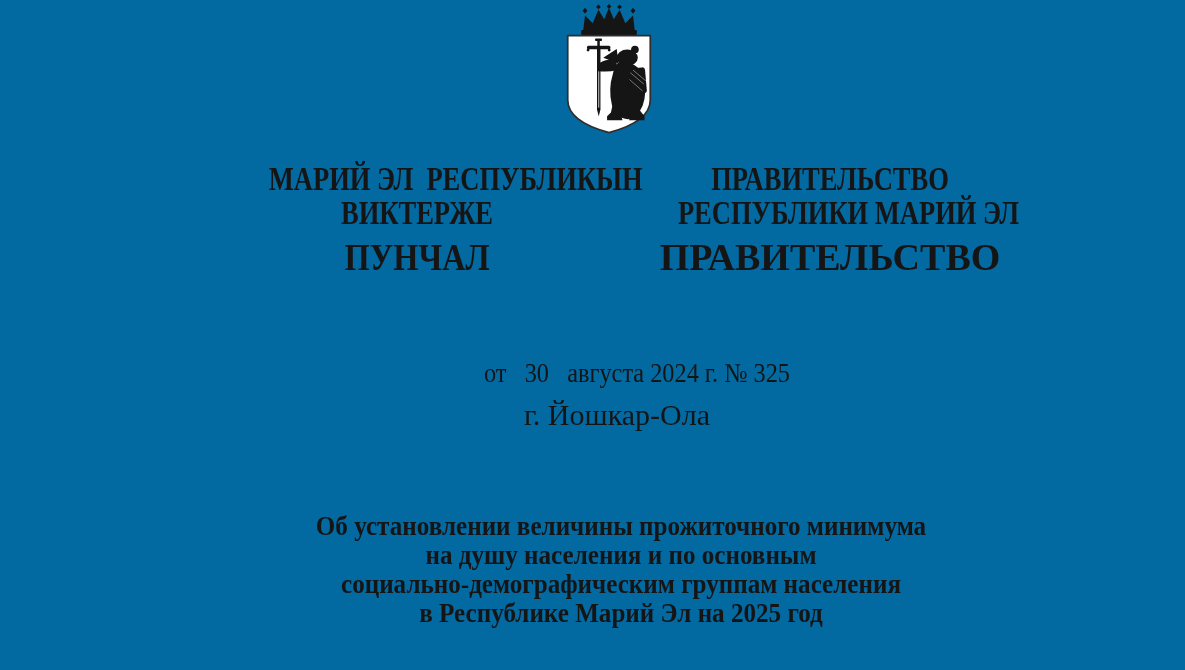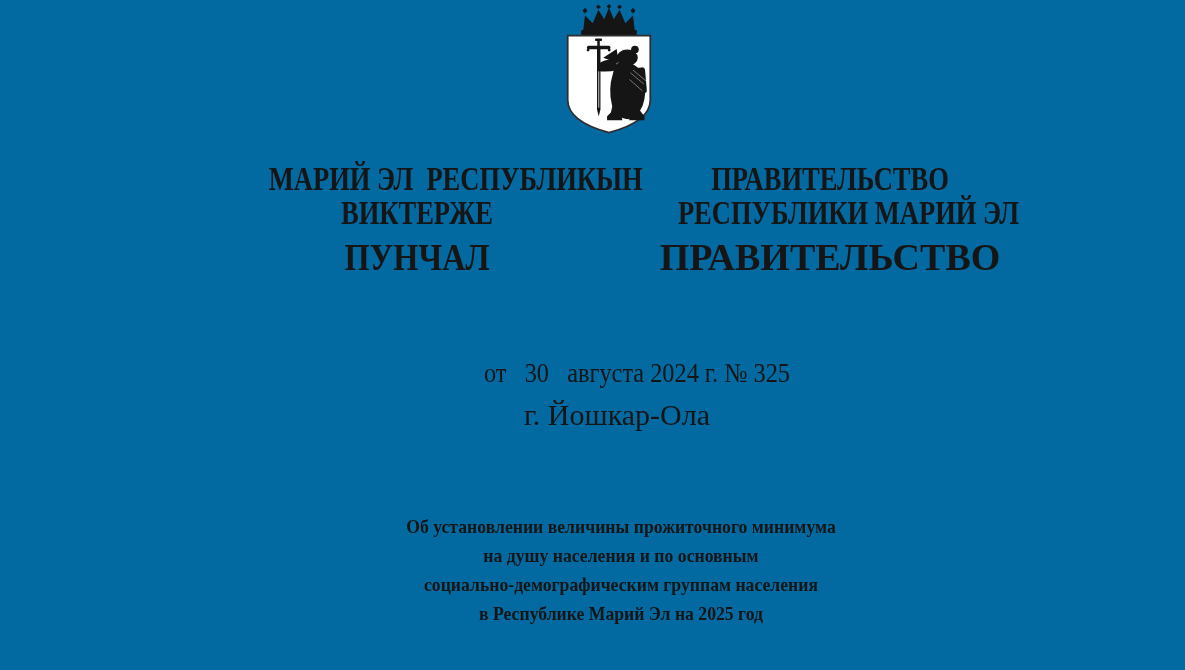--- a/index.html
+++ b/index.html
@@ -29,21 +29,21 @@
     position:absolute;left:387px;top:359px;width:500px;
     text-align:center;font-size:27px;line-height:29px;white-space:pre;
     transform:scaleX(0.9);transform-origin:50% 50%;
   }
   .city-line{
     position:absolute;left:367px;top:400px;width:500px;
     text-align:center;font-size:30px;line-height:29px;white-space:pre;
   }
   .title-block{
     position:absolute;left:291px;top:512px;width:660px;
-    text-align:center;font-weight:700;font-size:19px;line-height:29px;
+    text-align:center;font-weight:700;font-size:27px;line-height:29px;
   }
   .title-line{
     white-space:pre;
     transform:scaleX(0.93);transform-origin:50% 50%;
   }
 </style>
 </head>
 <body>
 
 <div class="page">

